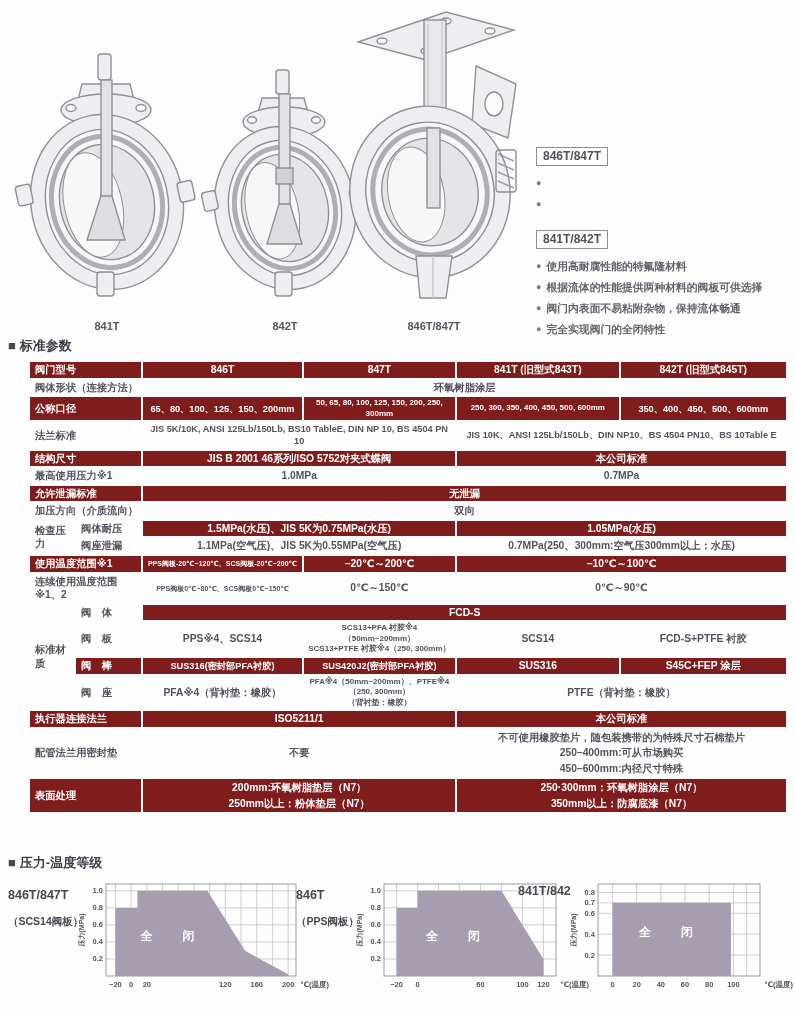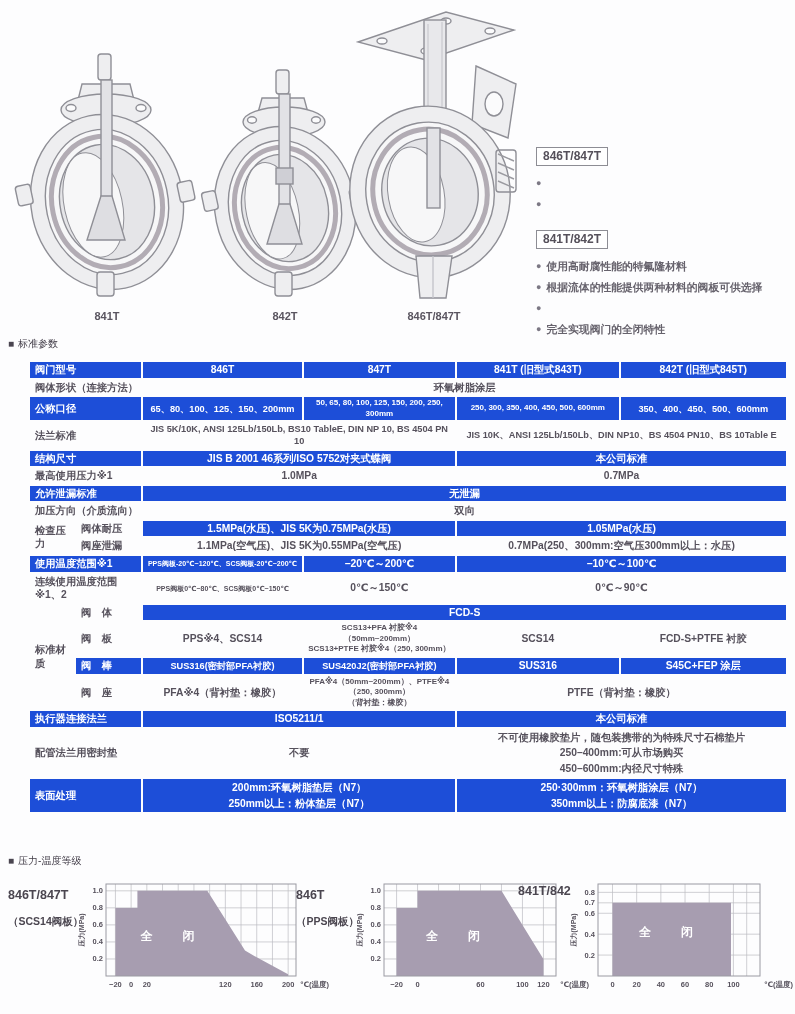--- a/index.html
+++ b/index.html
@@ -1,36 +1,36 @@
 <!DOCTYPE html>
 <html><head>
 <meta charset="utf-8">
 <style>
   html,body{margin:0;padding:0}
   body{width:795px;height:1014px;position:relative;background:#fdfdfe;overflow:hidden;
        font-family:"Liberation Sans","DejaVu Sans",sans-serif;color:#56515c;}
   
   .valve{position:absolute;text-align:center}
-  .valve-label{font-size:11px;font-weight:bold;color:#5a5560;margin-top:6px}
+  .valve-label{font-size:11px;font-weight:bold;color:#5a5560;margin-top:16px}
   
   .features{position:absolute;left:536px;top:146px;width:256px}
   .tagbox{display:inline-block;border:1.3px solid #8d8d94;padding:0 6px;font-size:12px;
           font-weight:bold;color:#55505a;line-height:17px;background:#fff}
   .bullets{margin:7px 0 14px 0}
   .bullet-line{font-size:10.8px;font-weight:600;color:#66626c;line-height:21px;display:flex}
   .dot{color:#7c7884;margin-right:5px;font-size:9px;line-height:21px}
   
-  .sec-title{position:absolute;font-size:10px;font-weight:normal;color:#403b46}
+  .sec-title{position:absolute;font-size:13px;font-weight:bold;color:#403b46}
   .sq{color:#4a4550;margin-right:4px}
   
   table.spec{position:absolute;left:28px;top:360px;border-collapse:separate;border-spacing:2px;
              table-layout:fixed;width:760px}
   table.spec td{padding:1px 3px;text-align:center;font-size:10.3px;font-weight:bold;color:#56515c;
                 line-height:1.32;vertical-align:middle;background:#fdfdfe}
-  table.spec td.p{background:#1d4ed8;color:#fff}
+  table.spec td.p{background:#7f1d1d;color:#fff}
   table.spec td.lab{text-align:left;padding-left:5px}
   table.spec td.sm{font-size:8px}
   table.spec td.xs{font-size:7px}
   table.spec td.md{font-size:9.2px}
   table.spec td.tall{line-height:1.5}
   
   .footnotes{position:absolute;left:28px;top:806px;width:762px;font-size:10.3px;font-weight:600;
              color:#5b5661;line-height:21px}
   .fn-grid{display:grid;grid-template-columns:430px 330px}
   
@@ -146,20 +146,21 @@
     <div class="bullet-line">
         <span class="dot">●</span>
         <span>使用高耐腐性能的特氟隆材料</span>
       </div>
     <div class="bullet-line">
         <span class="dot">●</span>
         <span>根据流体的性能提供两种材料的阀板可供选择</span>
       </div>
     <div class="bullet-line">
         <span class="dot">●</span>
+        <span>阀门内表面不易粘附杂物，保持流体畅通</span>
       </div>
     <div class="bullet-line">
         <span class="dot">●</span>
         <span>完全实现阀门的全闭特性</span>
       </div>
   </div>
 </div>
 
 <div class="sec-title" style="left:8px;top:337px"><span class="sq">■</span><span>标准参数</span></div>
 

